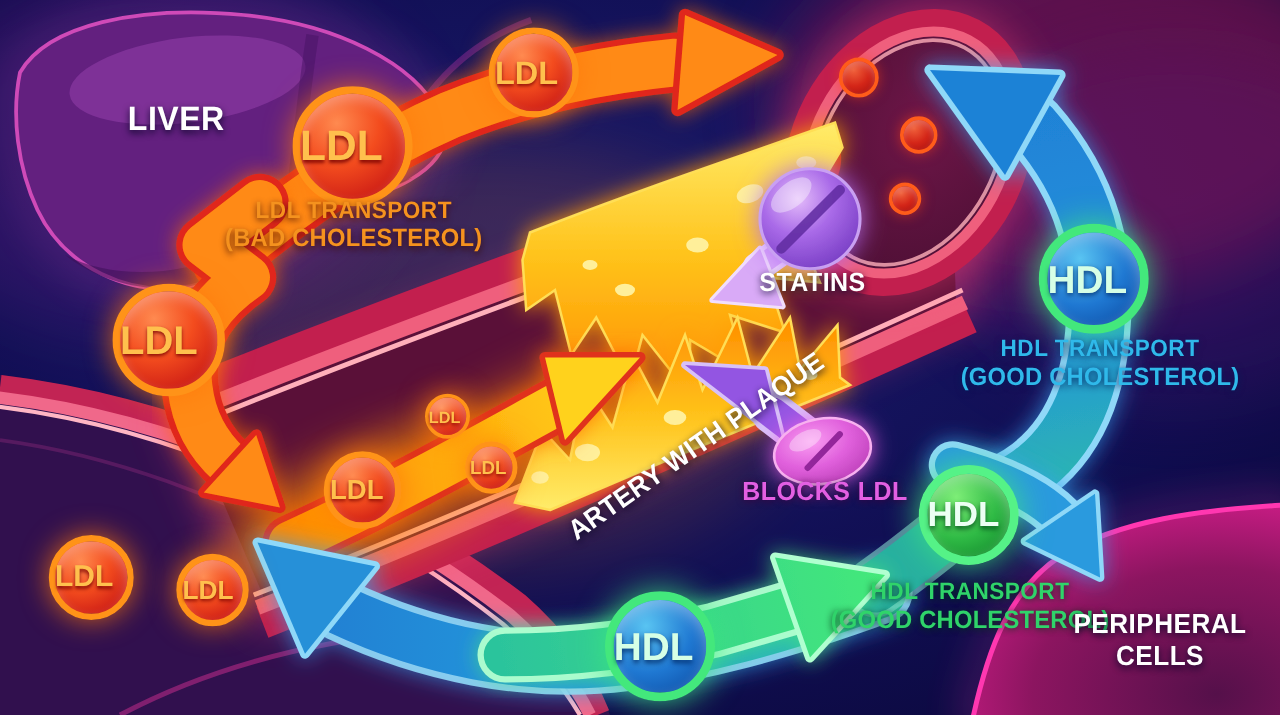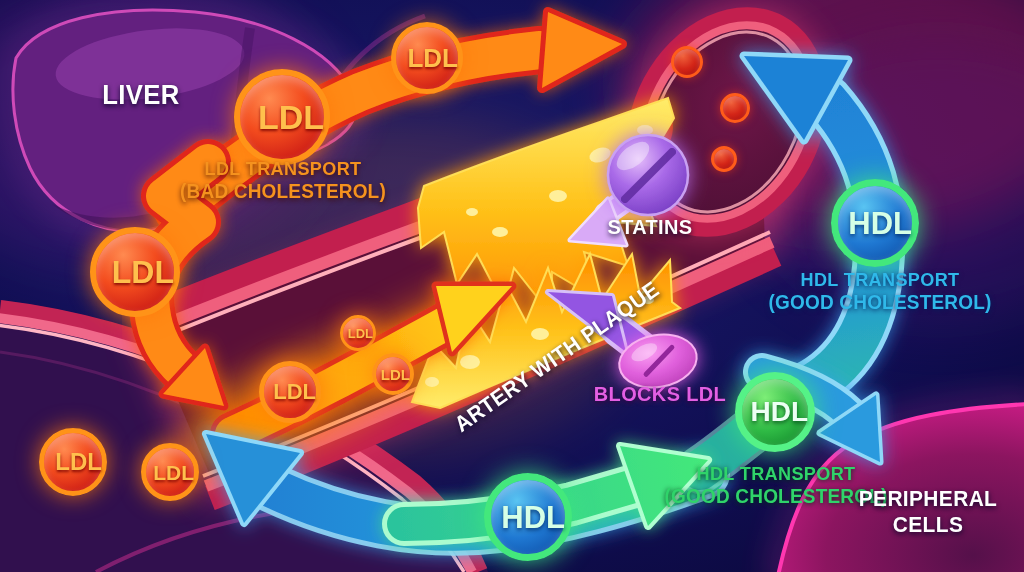--- a/index.html
+++ b/index.html
@@ -1,19 +1,19 @@
 <!DOCTYPE html>
 <html><head>
 <meta charset="utf-8">
 <style>
   html,body{margin:0;padding:0;background:#05041f;}
   .stage{position:relative;width:1024px;height:572px;overflow:hidden;background:#0a0736;
          font-family:"Liberation Sans",sans-serif;}
   svg.layer{position:absolute;left:0;top:0;}
-  .badge{position:absolute;border-radius:50%;display:flex;align-items:center;justify-content:flex-end;
+  .badge{position:absolute;border-radius:50%;display:flex;align-items:center;justify-content:flex-start;
          font-weight:bold;transform:translate(-50%,-50%);box-sizing:border-box;line-height:1;}
   .ldl{background:radial-gradient(circle at 35% 28%, #ff8a50 0%, #f34c1e 42%, #c61414 88%);
        border:6px solid #ff9318;color:#ffc04d;
        box-shadow:0 0 22px rgba(255,120,10,.8), inset 0 5px 9px rgba(255,255,255,.32);
        text-shadow:0 2px 3px rgba(120,0,0,.85);}
   .ldl.small{border-width:3px;}
   .hdl-blue{background:radial-gradient(circle at 35% 28%, #59c4f2 0%, #1f78d2 52%, #0d4ea6 92%);
        border:7px solid #43e87c;color:#d6ffe6;
        box-shadow:0 0 26px rgba(62,232,124,.85), inset 0 5px 10px rgba(255,255,255,.35);
        text-shadow:0 2px 4px rgba(0,40,100,.85);}

